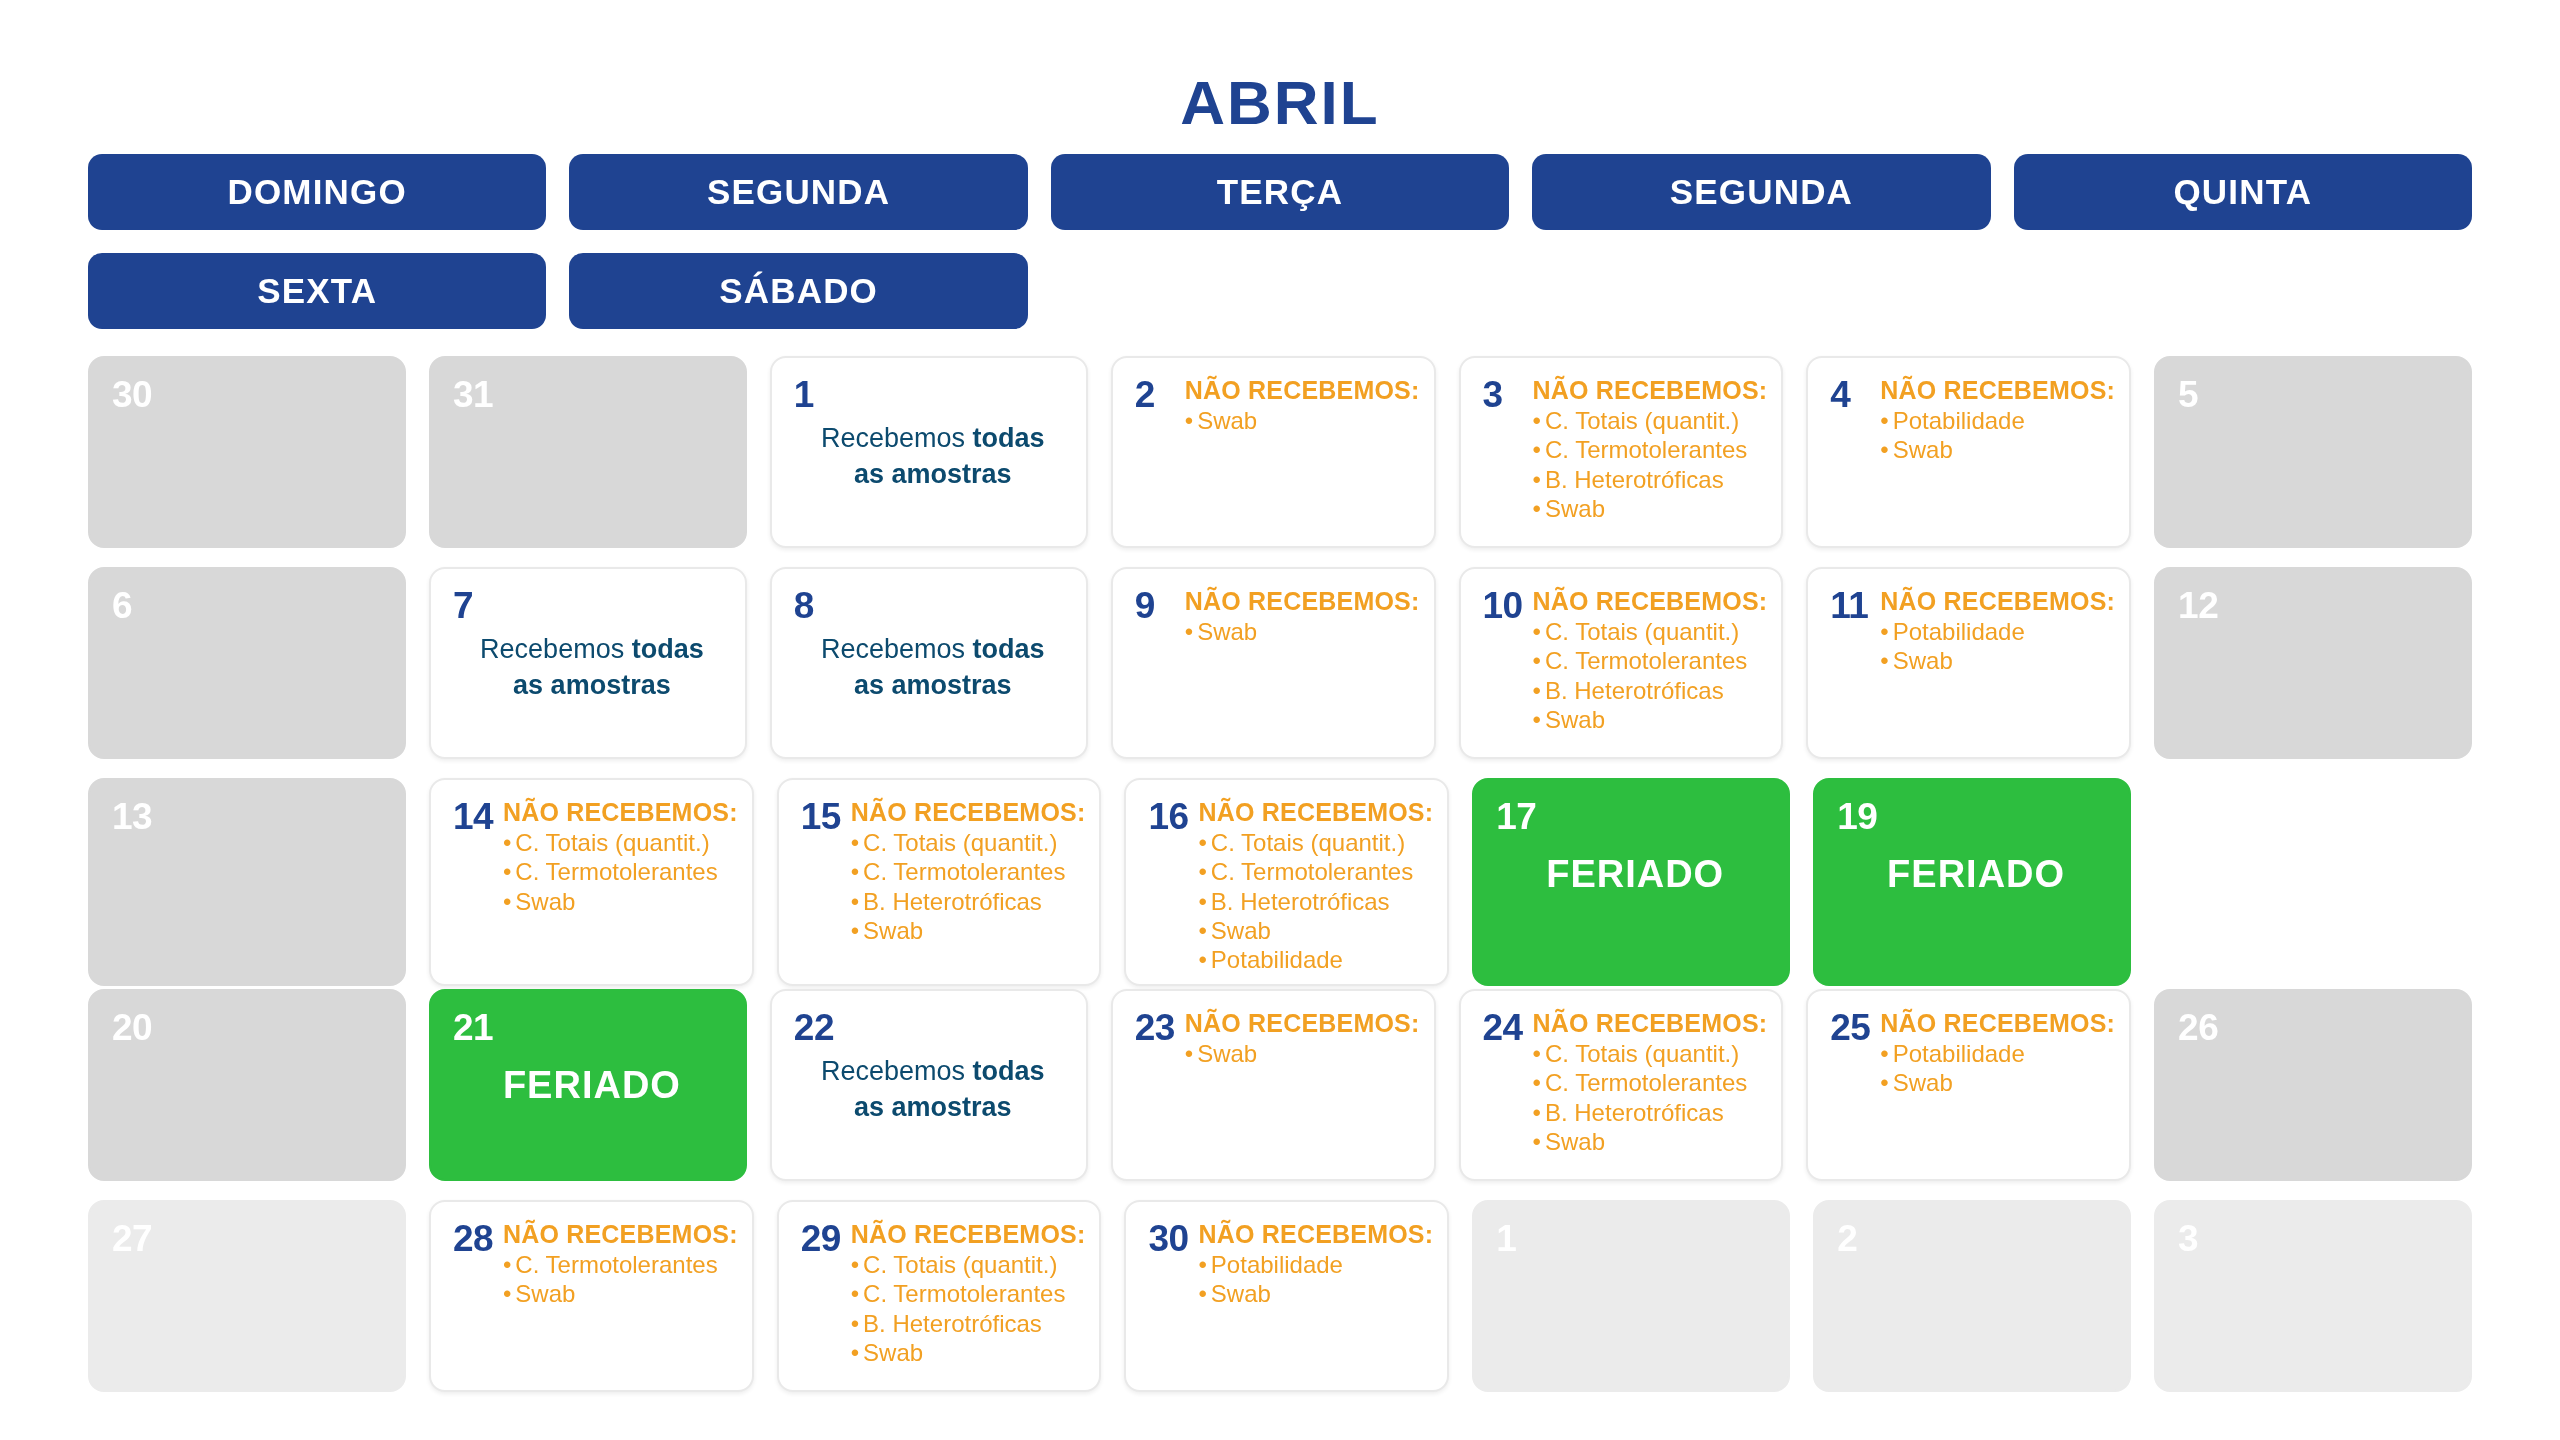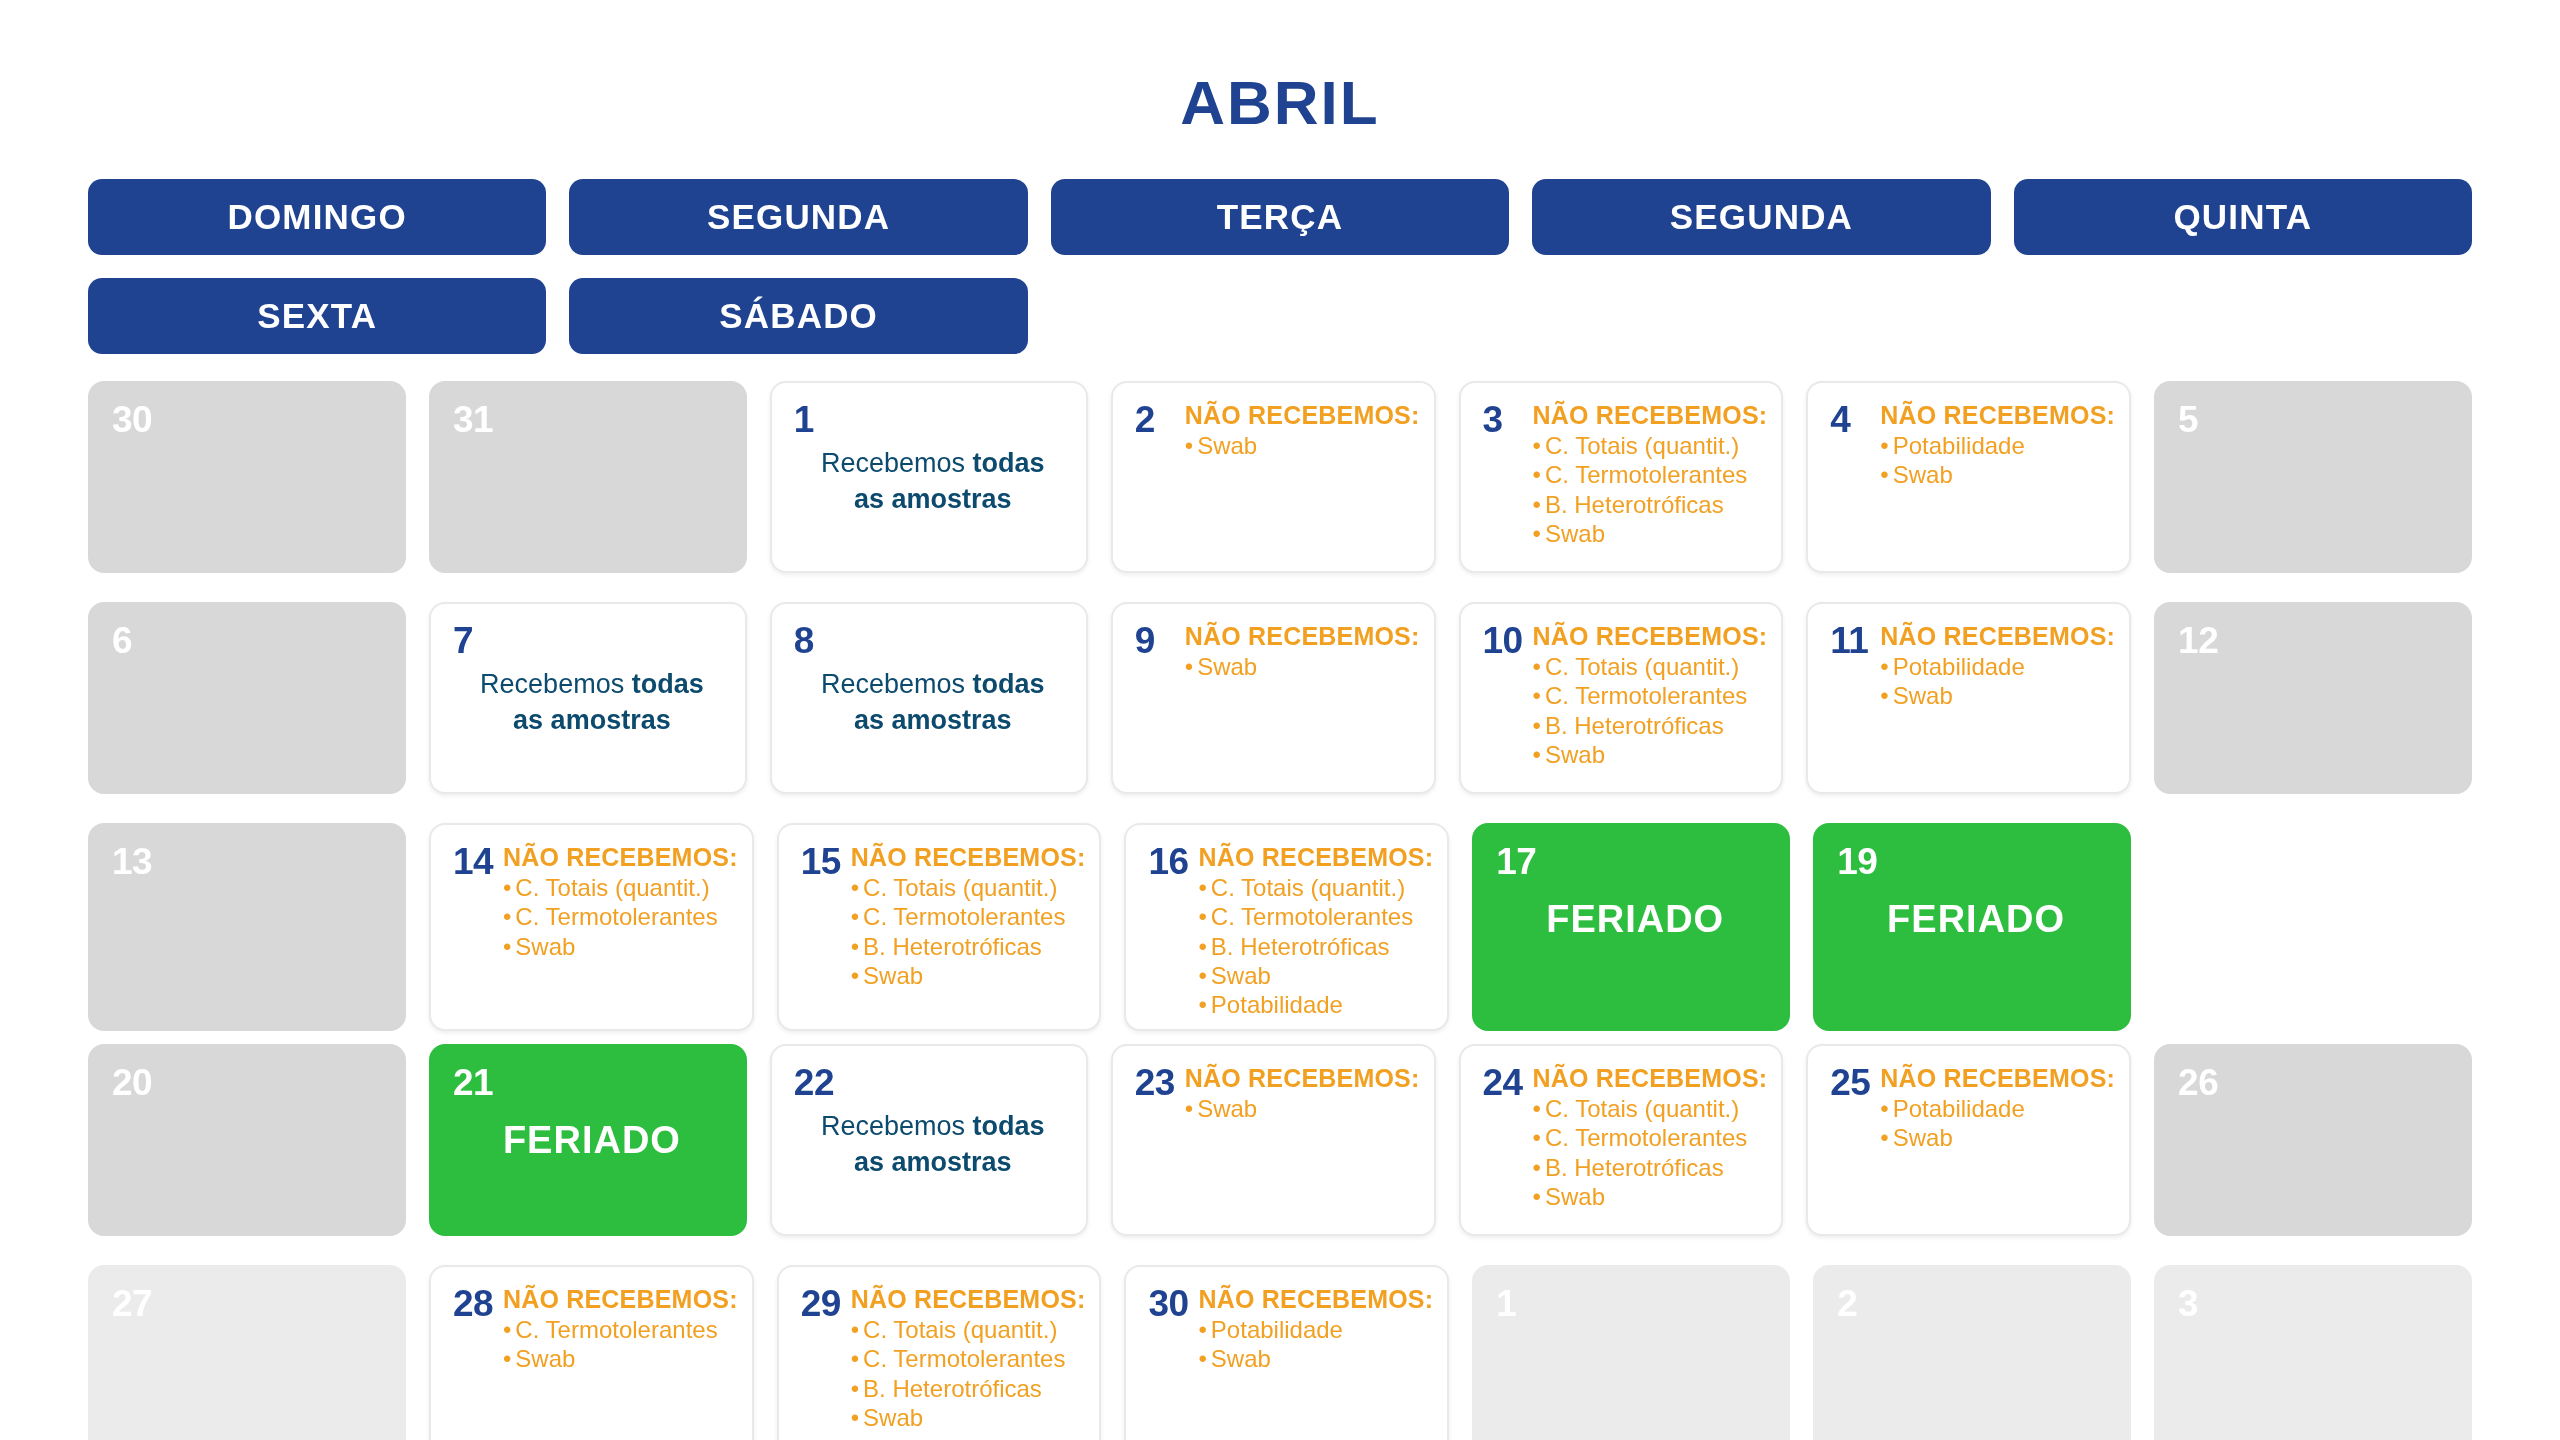--- a/index.html
+++ b/index.html
@@ -18,21 +18,21 @@
     flex-direction: column;
   }
   .month-title {
     text-align: center;
     color: #1f4391;
     font-size: 62px;
     font-weight: bold;
     letter-spacing: 2px;
     line-height: 1;
     margin-top: 32px;
-    margin-bottom: 45px;
+    margin-bottom: 20px;
     font-stretch: condensed;
   }
   .weekday-row {
     display: grid;
     grid-template-columns: repeat(5, 1fr);
     gap: 23px;
     margin-bottom: 27px;
   }
   .weekday-cell {
     background: #1f4391;
@@ -42,21 +42,21 @@
     align-items: center;
     justify-content: center;
     color: #ffffff;
     font-size: 35px;
     font-weight: bold;
     letter-spacing: 1.2px;
   }
   .weeks {
     display: flex;
     flex-direction: column;
-    gap: 29px;
+    gap: 19px;
   }
   .week-row {
     display: grid;
     grid-template-columns: repeat(7, 1fr);
     gap: 23px;
     height: 192px;
   }
   .day-cell {
     border-radius: 16px;
     position: relative;

